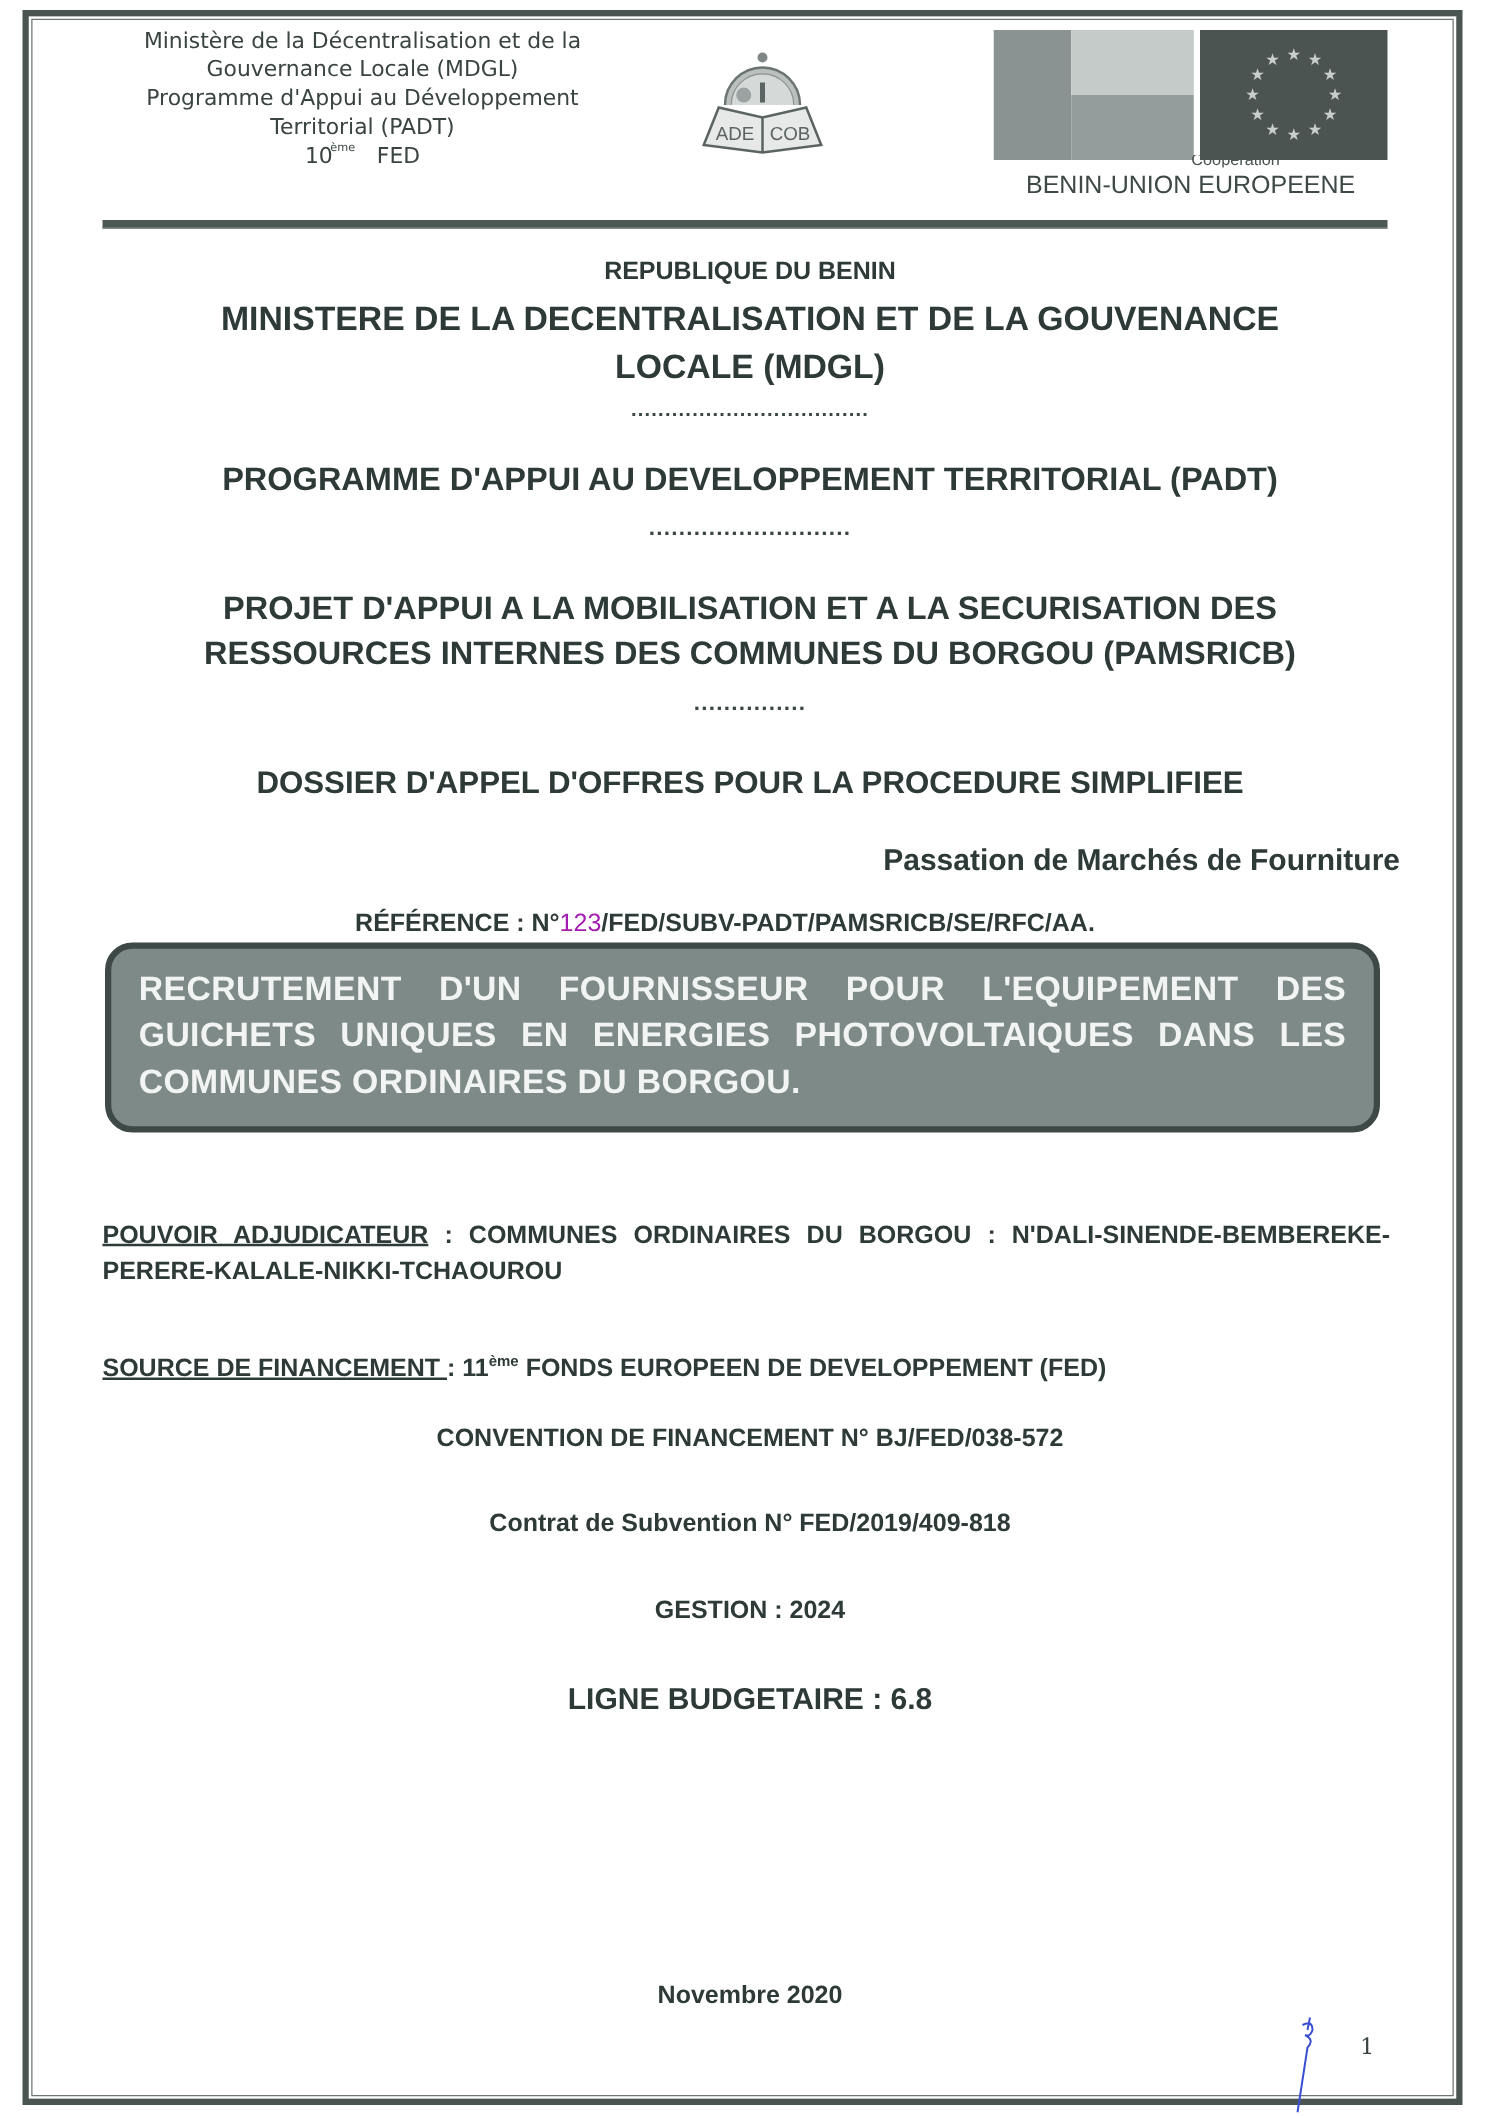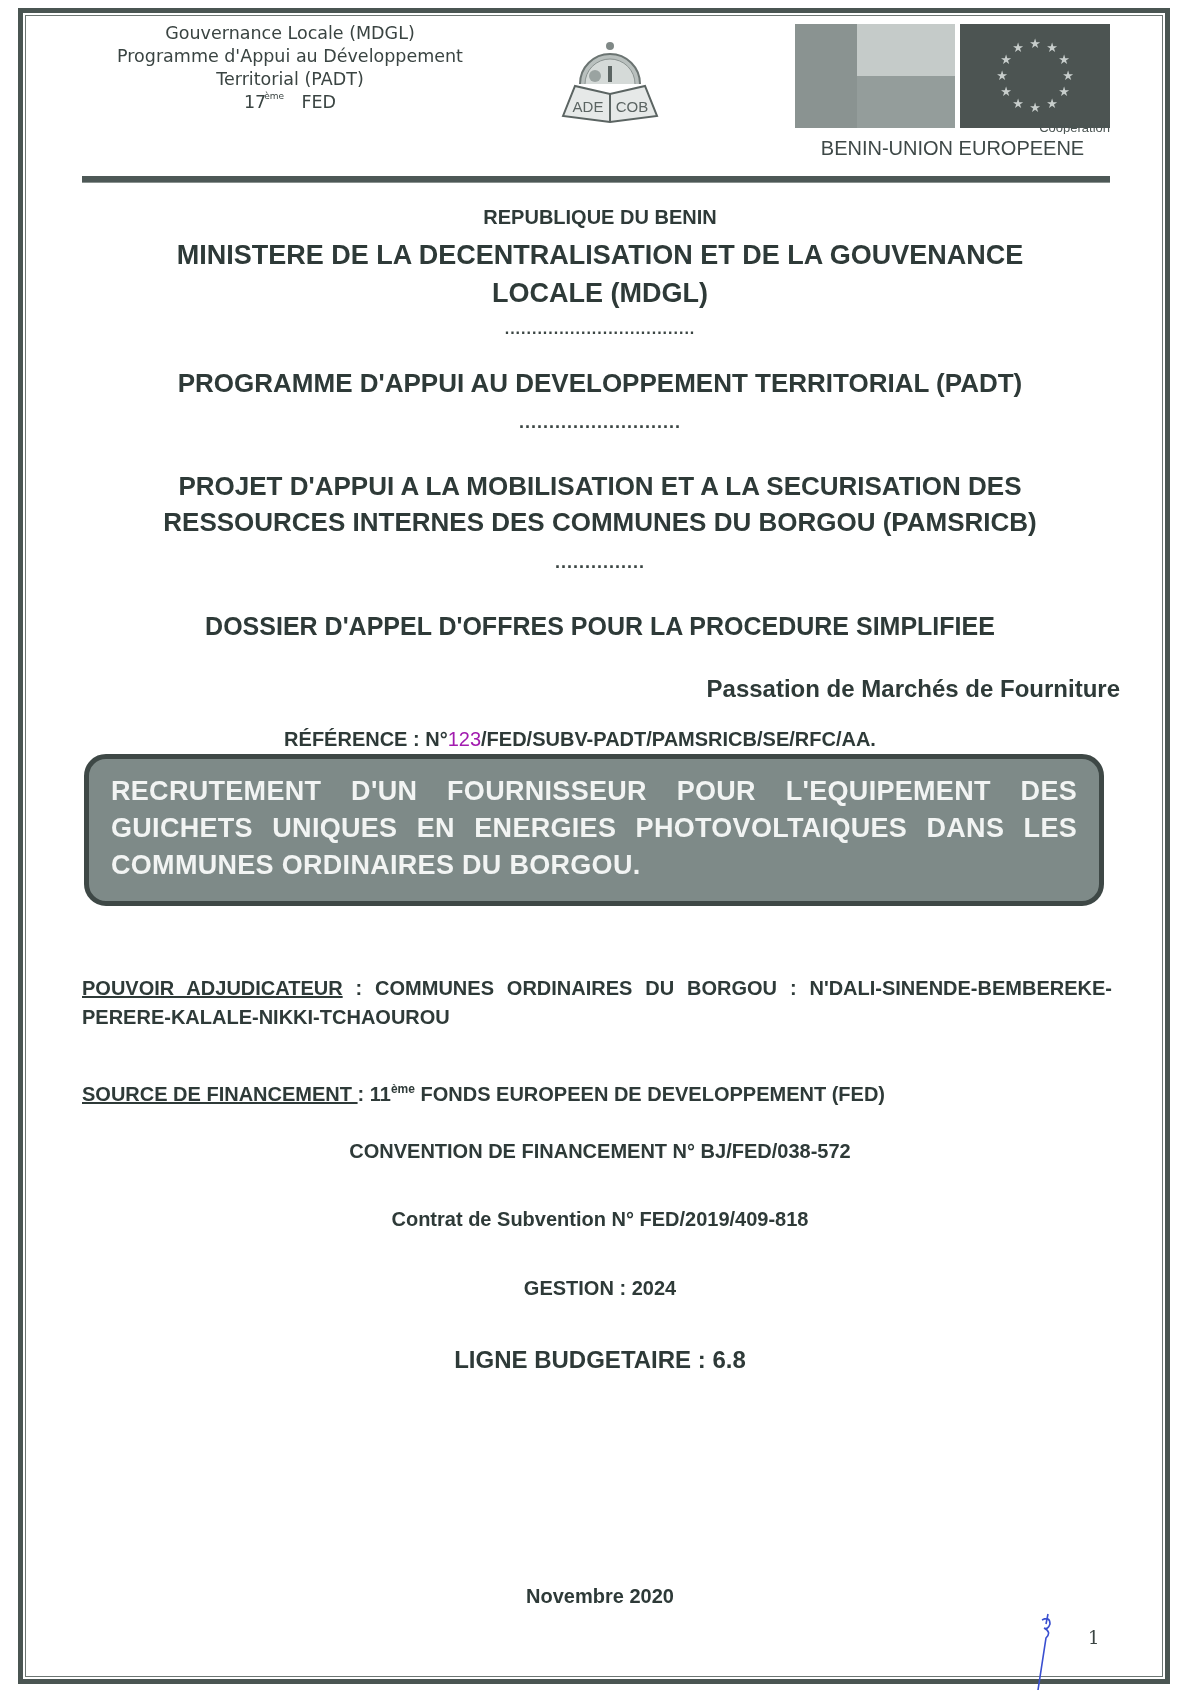--- a/index.html
+++ b/index.html
@@ -7,21 +7,21 @@
          font-family:"Liberation Sans", sans-serif; color:#2e3a38; }
   .page-frame { position:absolute; left:18px; top:8px; width:1152px; height:1676px;
                 border:5px solid #4a5552; box-shadow: inset 0 0 0 2px #fff, inset 0 0 0 3px #6d7673; box-sizing:border-box; }
   .abs { position:absolute; }
   .hdr-left { left:80px; top:22px; width:420px; text-align:center;
               font-family:"DejaVu Sans", sans-serif; font-size:17.5px; line-height:23px; color:#3a4442; }
   .hdr-left sup { font-size:9px; vertical-align:0; position:relative; top:-9px; left:-2px; margin-right:-18px; }
   .adecob { left:555px; top:36px; width:110px; height:90px; }
   .flag-benin { left:795px; top:24px; width:160px; height:104px; }
   .flag-eu { left:960px; top:24px; width:150px; height:104px; background:#4c5452; }
-  .coop-text { left:795px; top:124px; width:315px; font-size:13px; color:#4a5452; text-align:right; height:10px; overflow:hidden; line-height:8px; padding-left:72px; box-sizing:border-box; }
+  .coop-text { left:795px; top:124px; width:315px; font-size:13px; color:#4a5452; text-align:center; height:10px; overflow:hidden; line-height:8px; padding-left:72px; box-sizing:border-box; }
   .coop-main { left:795px; top:137px; width:315px; text-align:center; font-size:20px; color:#3e4847; }
   .hrule { left:82px; top:176px; width:1028px; height:6px; background:#4d5856;
            border-bottom:1px solid #8a9290; }
   .center { left:80px; width:1040px; text-align:center; font-weight:bold; }
   .t-rep { top:186px; font-size:20px;margin-top:20px; }
   .t-min { top:236px; font-size:27px; line-height:38px; }
   .dots { font-weight:bold; letter-spacing:1px; color:#3b4543; }
   .t-dots1 { top:320px; font-size:16px; }
   .t-padt { top:368px; font-size:26px; }
   .t-dots2 { top:412px; font-size:18px; }
@@ -47,25 +47,26 @@
   .t-date { top:1585px; font-size:20px; }
   .page-num { left:1088px; top:1627px; font-size:18px; font-family:"DejaVu Serif", serif; color:#3a4442; }
   .signature { left:1028px; top:1610px; width:40px; height:80px; }
 </style>
 </head>
 <body>
 
 <div class="page-frame"></div>
 
 <div class="abs hdr-left">
+  <div>Ministère de la Décentralisation et de la</div>
   <div>Gouvernance Locale (MDGL)</div>
   <div>Programme d'Appui au Développement</div>
   <div>Territorial (PADT)</div>
   <div>
-    <span>17</span><sup>ème</sup>&nbsp;&nbsp;&nbsp;&nbsp;&nbsp;&nbsp;<span>FED</span>
+    <span>10</span><sup>ème</sup>&nbsp;&nbsp;&nbsp;&nbsp;&nbsp;&nbsp;<span>FED</span>
   </div>
 </div>
 
 <div class="abs adecob">
   <svg width="110" height="90" viewBox="0 0 110 90">
     <path d="M25 48 A30 30 0 0 1 85 48" fill="#b9c0be" stroke="#6b7472" stroke-width="2"></path>
     <path d="M30 48 A25 25 0 0 1 80 48" fill="#d5dad8" stroke="#8b9391" stroke-width="1"></path>
     <circle cx="55" cy="10" r="4" fill="#7f8886"></circle>
     <circle cx="40" cy="40" r="6" fill="#9aa3a1"></circle>
     <rect x="53" y="30" width="4" height="16" fill="#5b6462"></rect>

